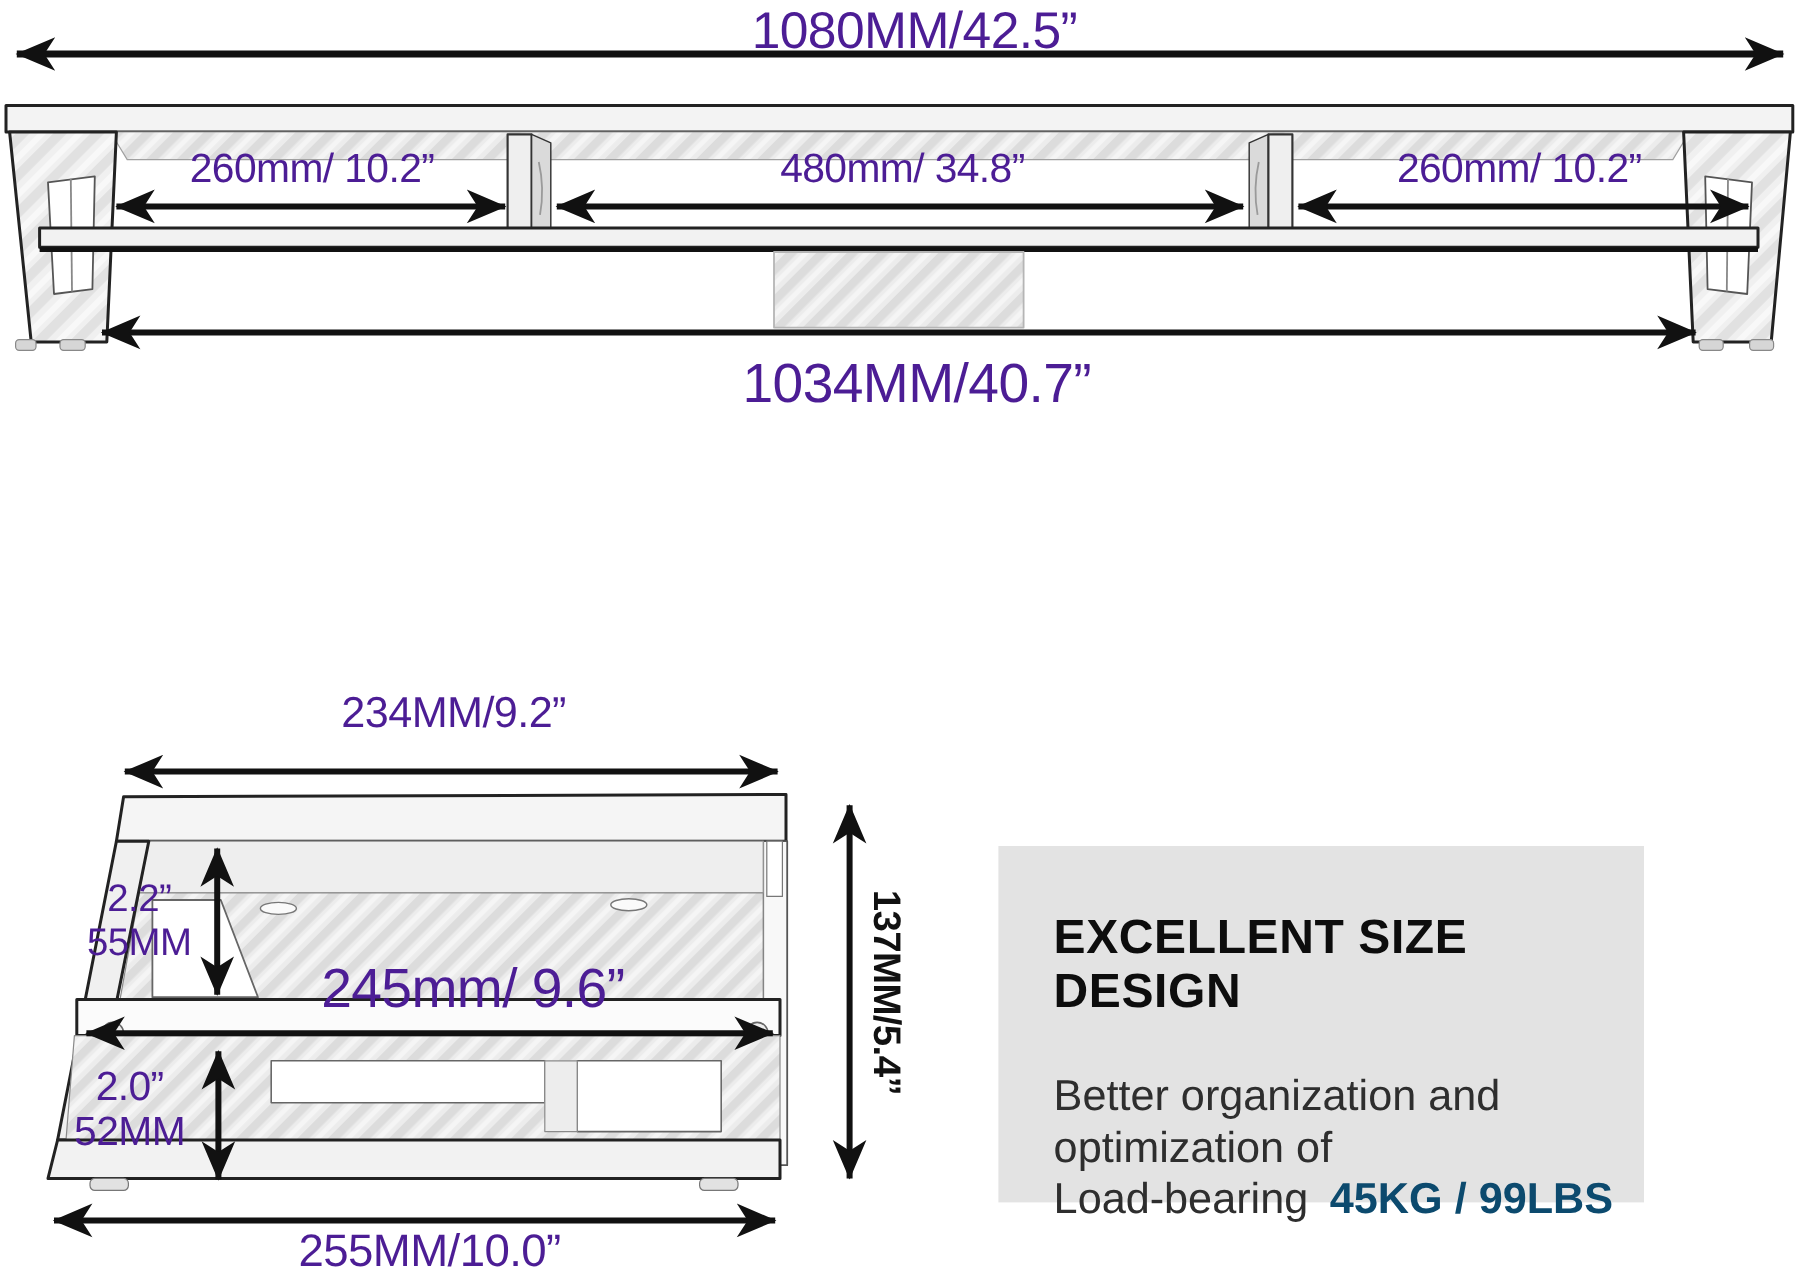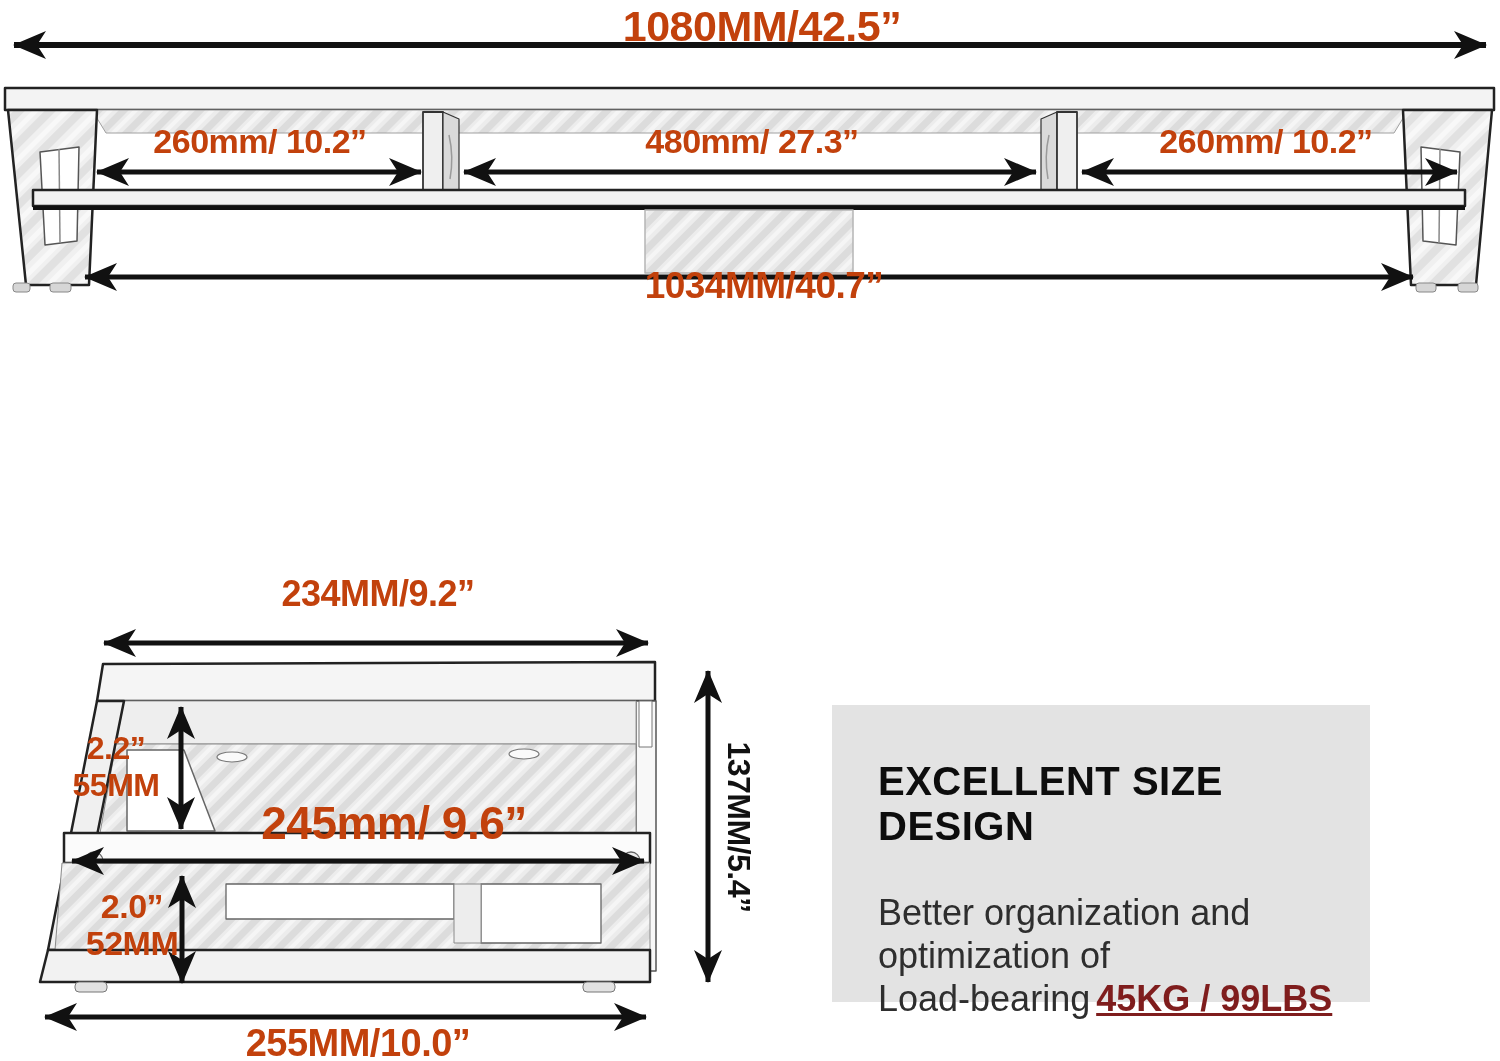--- a/index.html
+++ b/index.html
@@ -8,35 +8,35 @@
     width:1500px;height:1061px;
     background:#ffffff;
     overflow:hidden;
     font-family:"Liberation Sans", sans-serif;
     color:#111;
   }
   svg.art{position:absolute;left:0;top:0;width:1500px;height:1061px;}
   .lbl{
     position:absolute;
     transform:translateX(-50%);
-    font-weight:bold;
+    font-weight:normal;
     white-space:nowrap;
-    color:#c2410c;
+    color:#4c1d95;
     letter-spacing:-0.5px;
     line-height:1.05;
   }
   .lbl-overall{left:762px;top:4px;font-size:43px;}
   .lbl-sec1{left:260px;top:124px;font-size:34px;}
   .lbl-sec2{left:752px;top:124px;font-size:34px;}
   .lbl-sec3{left:1266px;top:124px;font-size:34px;}
-  .lbl-inner{left:764px;top:267px;font-size:37px;}
+  .lbl-inner{left:764px;top:295px;font-size:46px;}
   .lbl-sidetop{left:378px;top:575px;font-size:36px;}
   .lbl-gap55{left:116px;top:730px;font-size:32px;text-align:center;line-height:37px;}
   .lbl-shelf{left:394px;top:799px;font-size:46px;}
-  .lbl-gap52{left:108px;top:888px;font-size:34px;text-align:center;line-height:37px;margin-left:24px;}
+  .lbl-gap52{left:108px;top:888px;font-size:34px;text-align:center;line-height:37px;}
   .lbl-base{left:358px;top:1024px;font-size:38px;}
   .lbl-height{
     position:absolute;
     left:573px;top:808px;
     width:330px;height:38px;
     transform:rotate(90deg);
     font-weight:bold;font-size:32px;
     text-align:center;white-space:nowrap;
     letter-spacing:-0.5px;
   }
@@ -50,21 +50,21 @@
   }
   .info-box h2{
     margin:0;
     font-size:40px;
     font-weight:bold;
     letter-spacing:0.5px;
     color:#0d0d0d;
   }
   .info-box p{margin:0;font-size:36px;color:#2e2e2e;line-height:43px;font-weight:normal;}
   .info-box p.first{margin-top:42px;}
-  .info-box .load b{margin-left:6px;color:#7f1d1d;font-weight:bold;text-decoration:underline;}
+  .info-box .load b{margin-left:18px;color:#0c4a6e;font-weight:bold;}
 </style>
 </head>
 <body>
 
 <div class="page">
 
   <svg class="art" viewBox="0 0 1500 1061" aria-hidden="true">
     <defs>
       <marker id="ah" viewBox="0 0 36 30" markerWidth="36" markerHeight="30" refX="34" refY="15" orient="auto-start-reverse" markerUnits="userSpaceOnUse">
         <path d="M2 1 L35 15 L2 29 L11 15 Z" fill="#111"></path>
@@ -152,21 +152,21 @@
       <line x1="181" y1="707" x2="181" y2="829" stroke="#111" stroke-width="5" marker-start="url(#ah)" marker-end="url(#ah)"></line>
       <line x1="182" y1="876" x2="182" y2="983" stroke="#111" stroke-width="5" marker-start="url(#ah)" marker-end="url(#ah)"></line>
       <line x1="72" y1="861" x2="644" y2="861" stroke="#111" stroke-width="5" marker-start="url(#ah)" marker-end="url(#ah)"></line>
       <line x1="45" y1="1017" x2="646" y2="1017" stroke="#111" stroke-width="5" marker-start="url(#ah)" marker-end="url(#ah)"></line>
       <line x1="708" y1="671" x2="708" y2="982" stroke="#111" stroke-width="5" marker-start="url(#ah)" marker-end="url(#ah)"></line>
     </g>
   </svg>
 
   <div class="lbl lbl-overall">1080MM/42.5”</div>
   <div class="lbl lbl-sec1">260mm/ 10.2”</div>
-  <div class="lbl lbl-sec2">480mm/ 27.3”</div>
+  <div class="lbl lbl-sec2">480mm/ 34.8”</div>
   <div class="lbl lbl-sec3">260mm/ 10.2”</div>
   <div class="lbl lbl-inner">1034MM/40.7”</div>
 
   <div class="lbl lbl-sidetop">234MM/9.2”</div>
   <div class="lbl lbl-gap55">
     <div>2.2”</div>
     <div>55MM</div>
   </div>
   <div class="lbl lbl-shelf">245mm/ 9.6”</div>
   <div class="lbl lbl-gap52">

